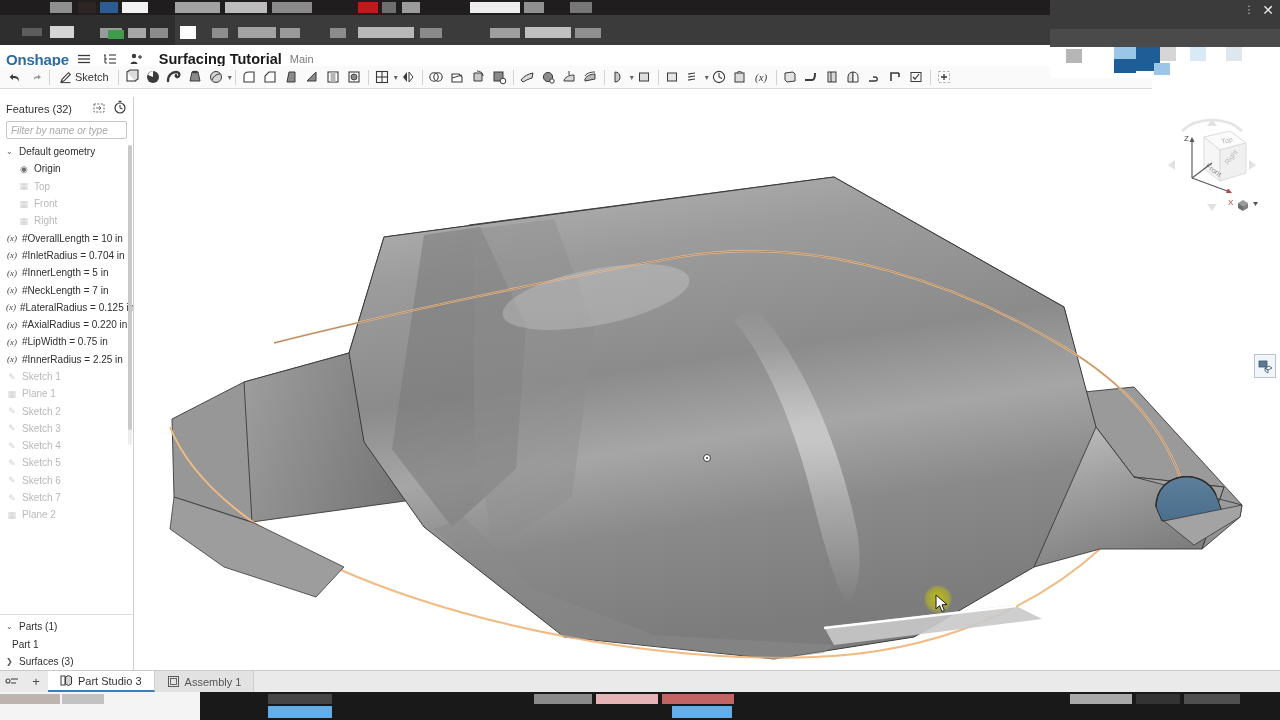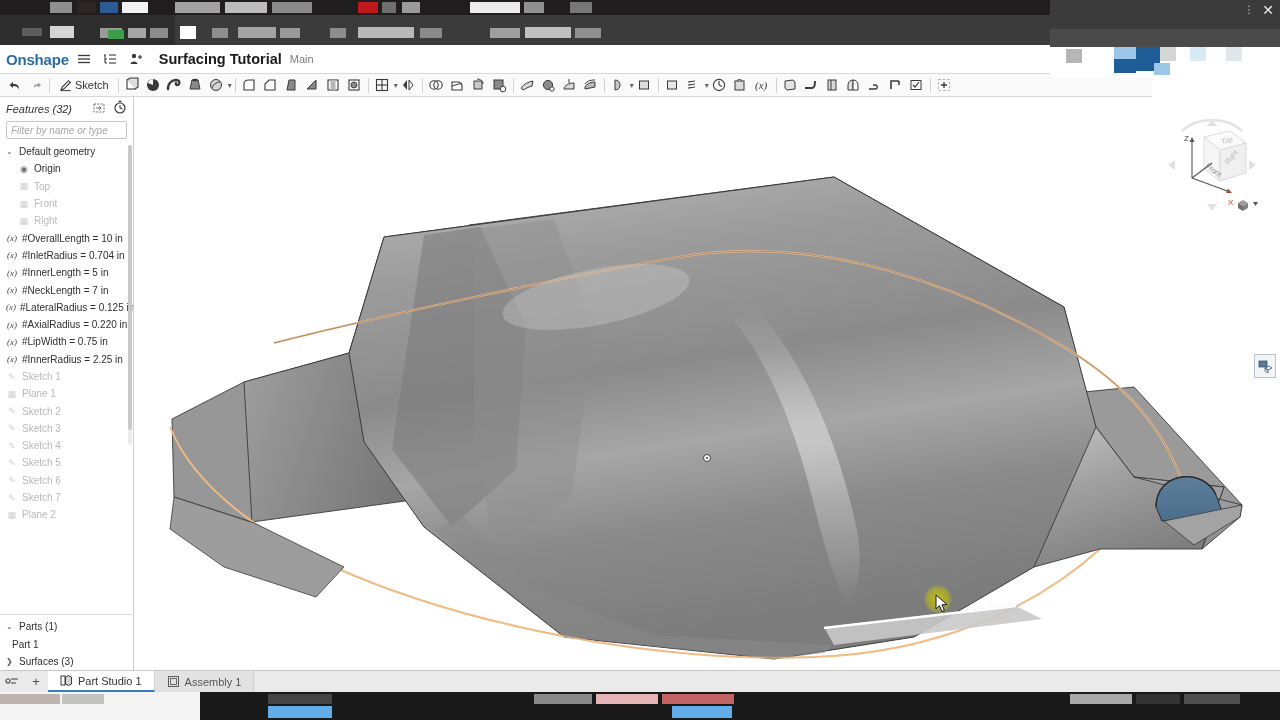--- a/index.html
+++ b/index.html
@@ -53,41 +53,41 @@
   }
   .badge-wrap { position: relative; width: 20px; height: 20px; }
   .badge-num {
     position: absolute; right: -4px; top: -3px;
     background: #2d6ca2; color: #fff; font-size: 8px;
     border-radius: 2px; padding: 0px 2px; line-height: 10px;
   }
 
   
   .os-toolbar {
-    position: absolute; left: 0; top: 74px; width: 1152px; height: 23px;
+    position: absolute; left: 0; top: 66px; width: 1152px; height: 23px;
     background: #fafafa; border-bottom: 1px solid #d8d8d8;
     display: flex; align-items: center; padding-left: 4px;
   }
   .tb-item {
     height: 21px; min-width: 21px; display: flex; align-items: center;
     justify-content: center; color: #3a3a3a; padding: 0 2px;
   }
   .tb-sketch { font-size: 11px; color: #333; gap: 3px; padding: 0 6px; }
   .tb-sep { width: 1px; height: 15px; background: #d2d2d2; margin: 0 3px; }
   .caret { font-size: 8px; color: #666; margin-left: 1px; }
 
   
   .feat-panel {
     position: absolute; left: 0; top: 97px; width: 134px; height: 573px;
     background: #ffffff; border-right: 1px solid #cfcfcf;
     display: flex; flex-direction: column;
   }
   .feat-head {
     height: 24px; display: flex; align-items: center;
-    padding: 0 6px; gap: 4px; font-style: italic;
+    padding: 0 6px; gap: 4px;
   }
   .feat-title { font-size: 11px; color: #333; }
   .feat-head-icons { margin-left: auto; display: flex; gap: 6px; align-items: center; color: #555; }
   .feat-filter {
     margin: 0 6px 4px 6px; height: 18px;
     border: 1px solid #c6c6c6; border-radius: 2px;
     font-size: 10px; color: #a8a8a8; font-style: italic;
     display: flex; align-items: center; padding: 0 4px;
     background: #fff;
   }
@@ -814,21 +814,21 @@
             <line x1="6" y1="8" x2="11" y2="8"></line>
           </g>
         </svg>
     </div>
     <div class="tb-ctrl">+</div>
     <div class="tab active">
       <svg width="13" height="13" viewBox="0 0 13 13">
           <rect x="1" y="2" width="4" height="9" fill="none" stroke="#3a3a3a" stroke-width="1"></rect>
           <path d="M5.5 3 L8.5 1.5 L11.5 3 L11.5 10 L8.5 11.5 L5.5 10 Z" fill="#d4d4d4" stroke="#3a3a3a" stroke-width="1"></path>
         </svg>
-      <span>Part Studio 1</span>
+      <span>Part Studio 3</span>
     </div>
     <div class="tab inactive">
       <svg width="13" height="13" viewBox="0 0 13 13">
           <rect x="1.5" y="1.5" width="10" height="10" fill="#e3e3e3" stroke="#5a5a5a" stroke-width="1"></rect>
           <rect x="3.5" y="3.5" width="6" height="6" fill="none" stroke="#5a5a5a" stroke-width="0.9"></rect>
         </svg>
       <span>Assembly 1</span>
     </div>
   </div>
 

